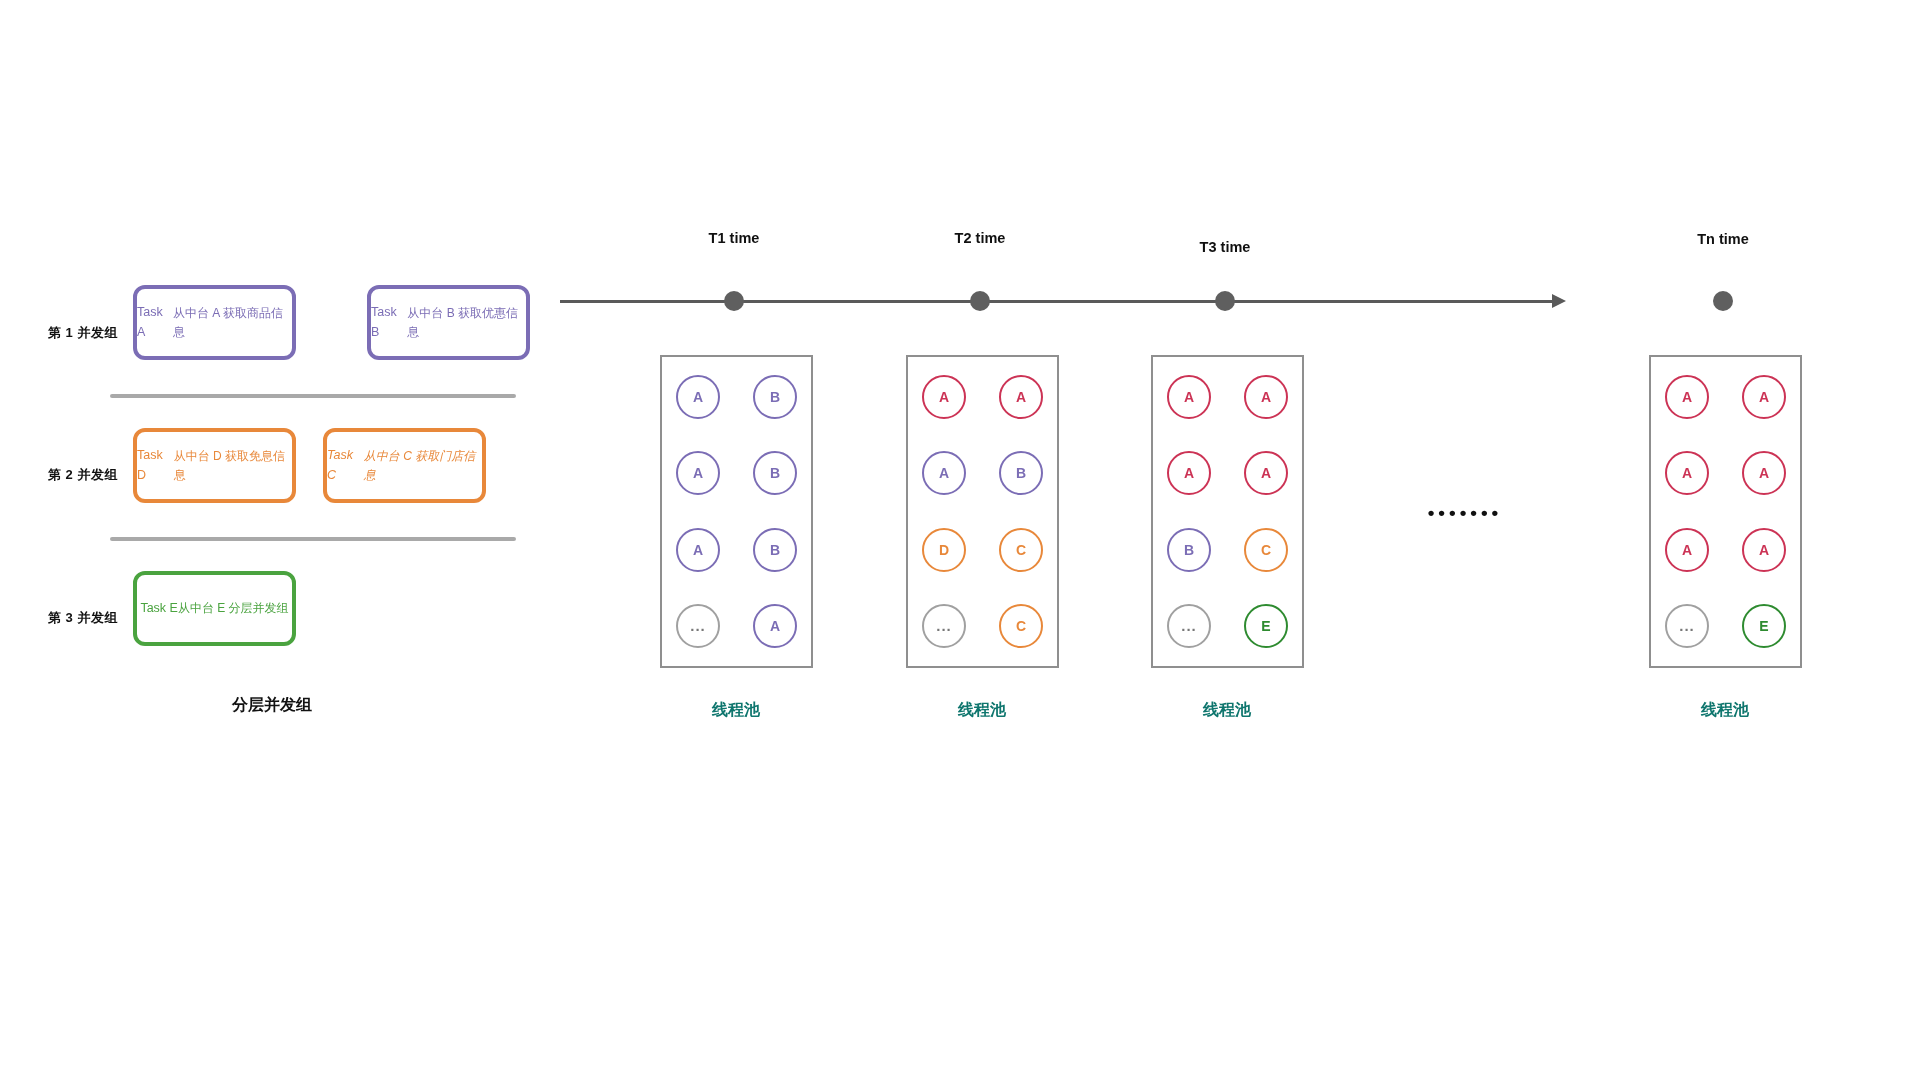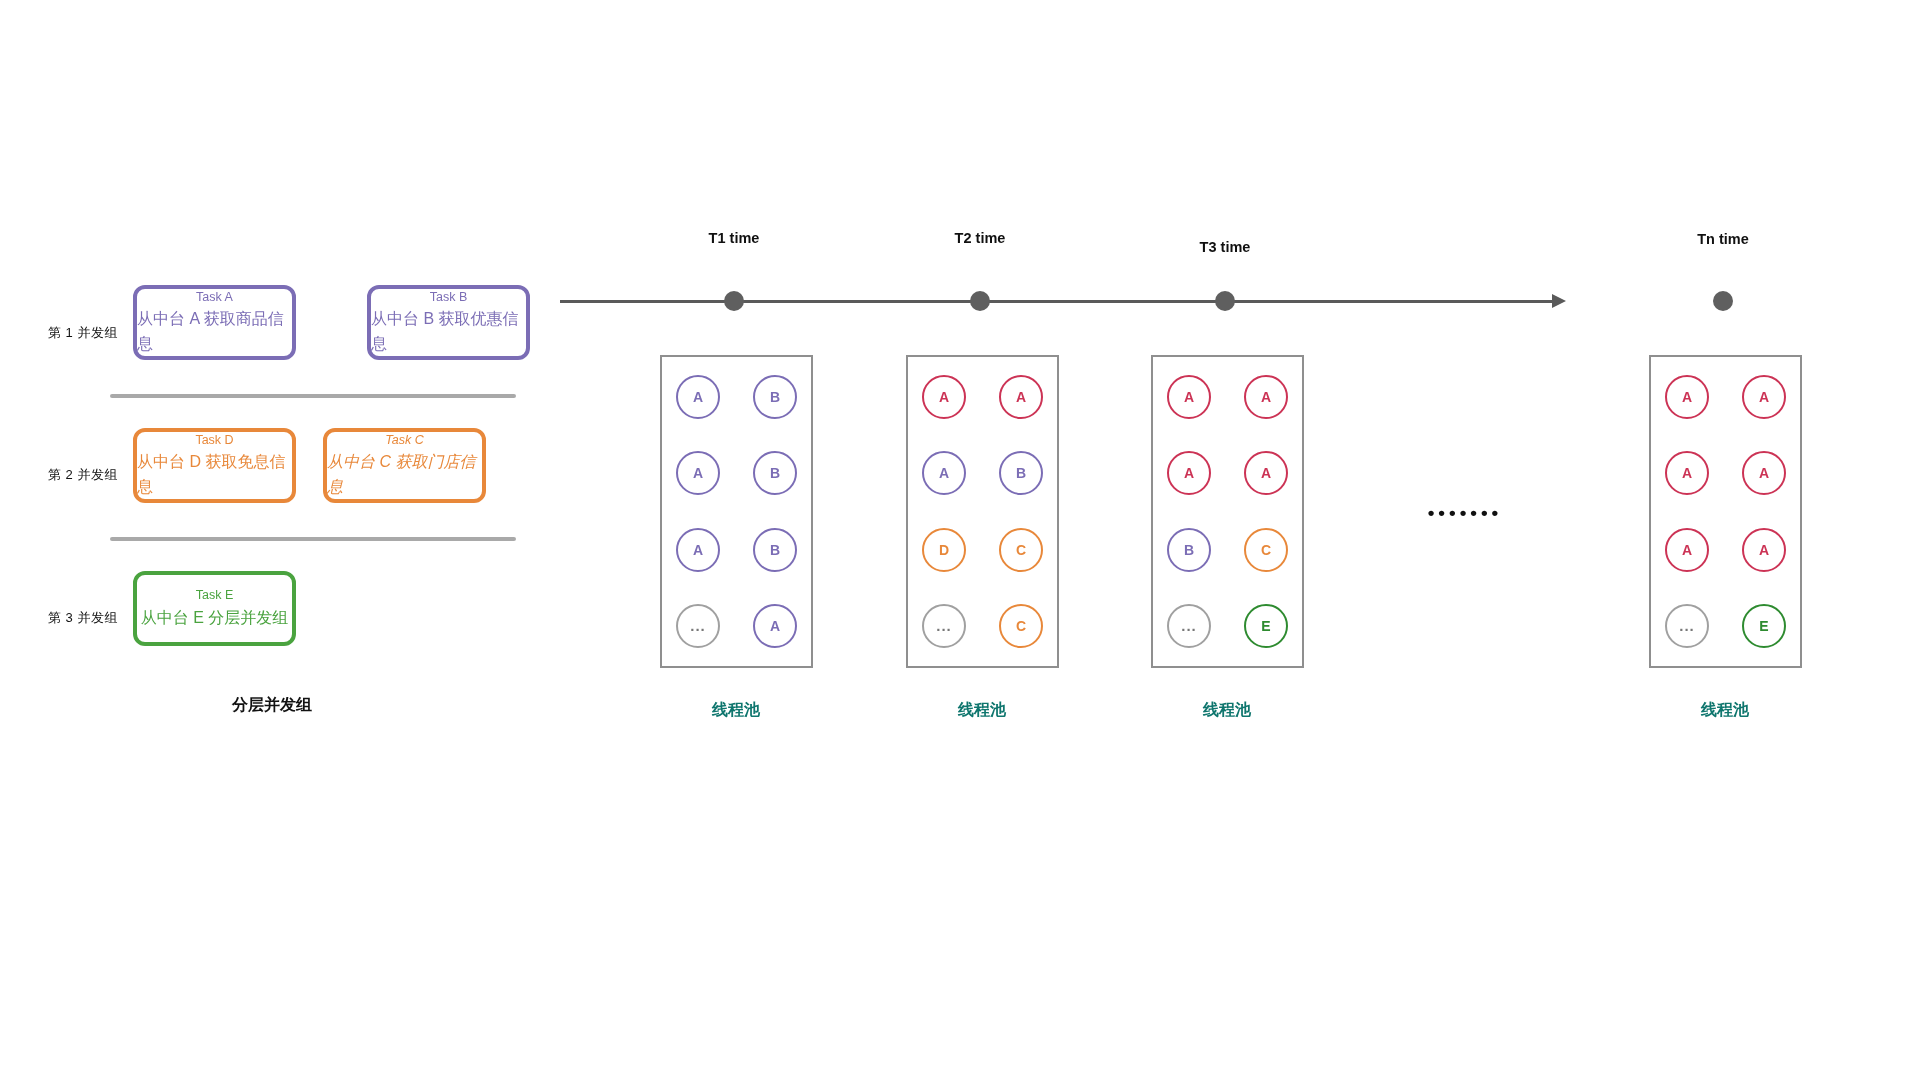--- a/index.html
+++ b/index.html
@@ -15,41 +15,40 @@
     background: #ffffff;
     overflow: hidden;
   }
 
   
   #left-panel { position: absolute; left: 0; top: 0; width: 560px; height: 780px; }
 
   .group-label {
     position: absolute;
     font-size: 13px;
-    font-weight: normal;
+    font-weight: bold;
     color: #111111;
     letter-spacing: 0.5px;
     white-space: nowrap;
   }
 
   .task-box {
     position: absolute;
     box-sizing: border-box;
     border-style: solid;
     border-width: 4px;
     border-radius: 12px;
     background: #ffffff;
     display: flex;
-    flex-direction: column;
     align-items: center;
     justify-content: center;
     line-height: 1.55;
   }
   .task-box .t-title { font-size: 12.5px; }
-  .task-box .t-desc  { font-size: 16px; }
+  .task-box .t-desc  { font-size: 12px; }
 
   .purple-stroke { border-color: #7b6db5; color: #7b6db5; }
   .orange-stroke { border-color: #e8883a; color: #e8883a; }
   .green-stroke  { border-color: #4aa33f; color: #4aa33f; }
 
   .divider {
     position: absolute;
     height: 4px;
     background: #9a9a9a;
     border-radius: 2px;

